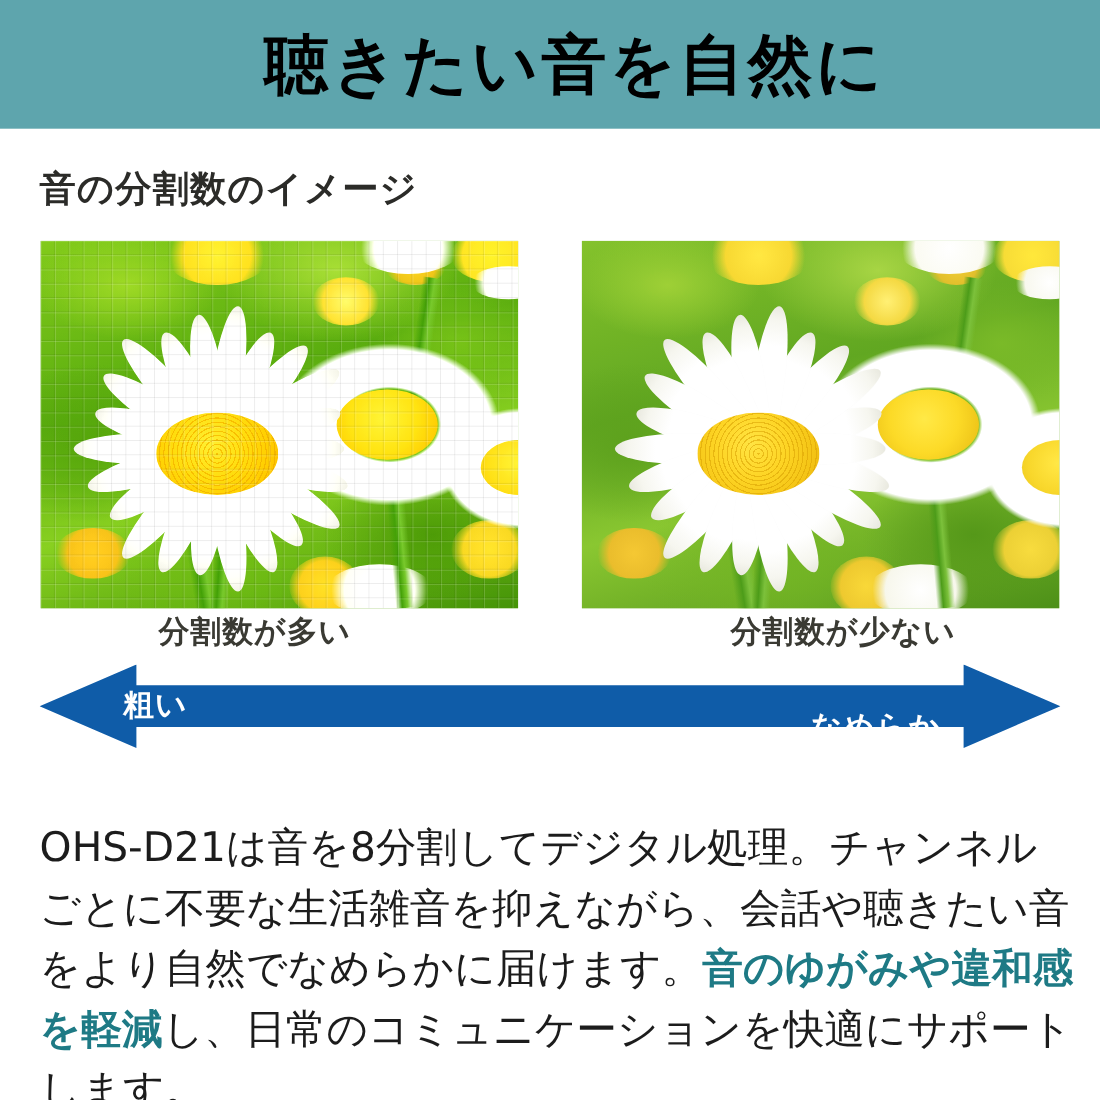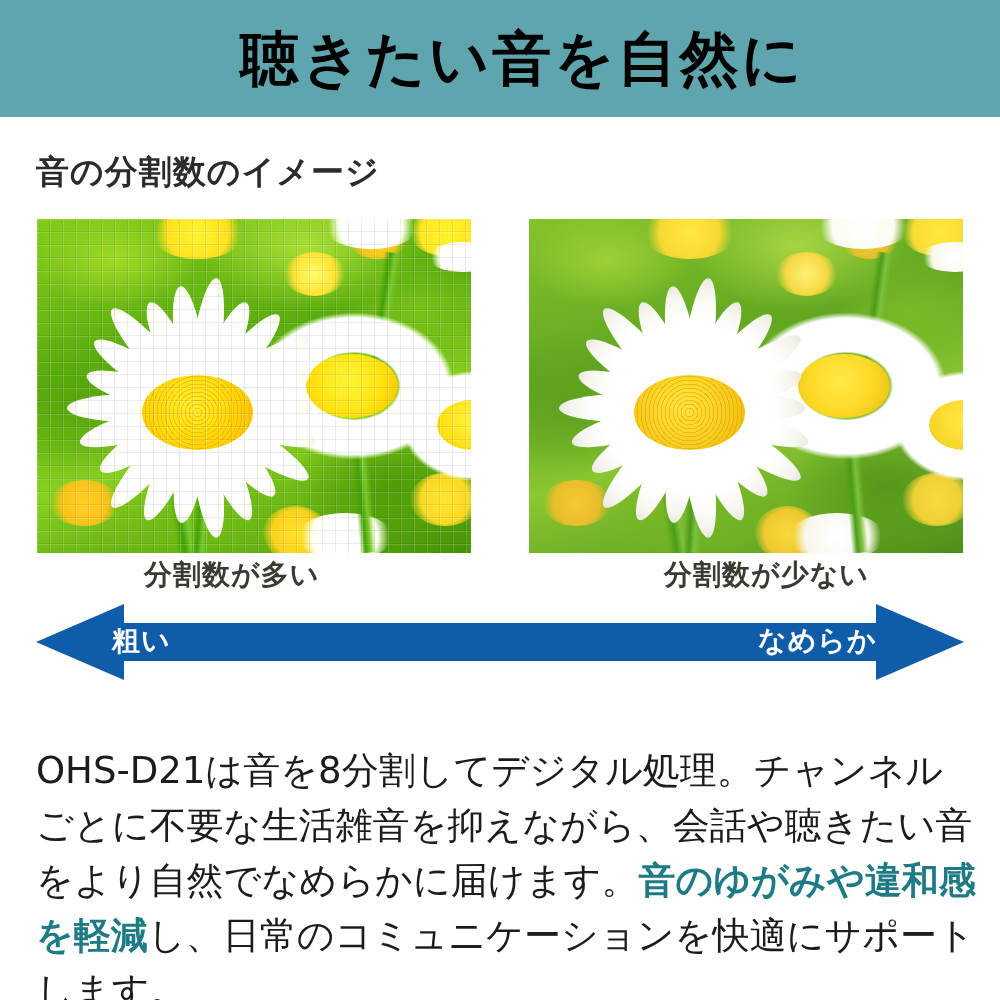--- a/index.html
+++ b/index.html
@@ -229,21 +229,21 @@
     top: 623px;
     font-size: 28px;
     font-weight: 700;
     color: #ffffff;
     letter-spacing: 1px;
     line-height: 36px;
     white-space: nowrap;
     font-family: "DejaVu Sans", "Liberation Sans", sans-serif;
   }
   .arrow-label.left  { left: 112px; }
-  .arrow-label.right { left: 758px; }
+  .arrow-label.right { left: 737px; margin-top: 20px; }
 
   
   .body-copy {
     position: absolute;
     left: 36px;
     top: 706px;
     width: 940px;
     font-size: 37px;
     line-height: 55px;
     color: #1c1c1c;

